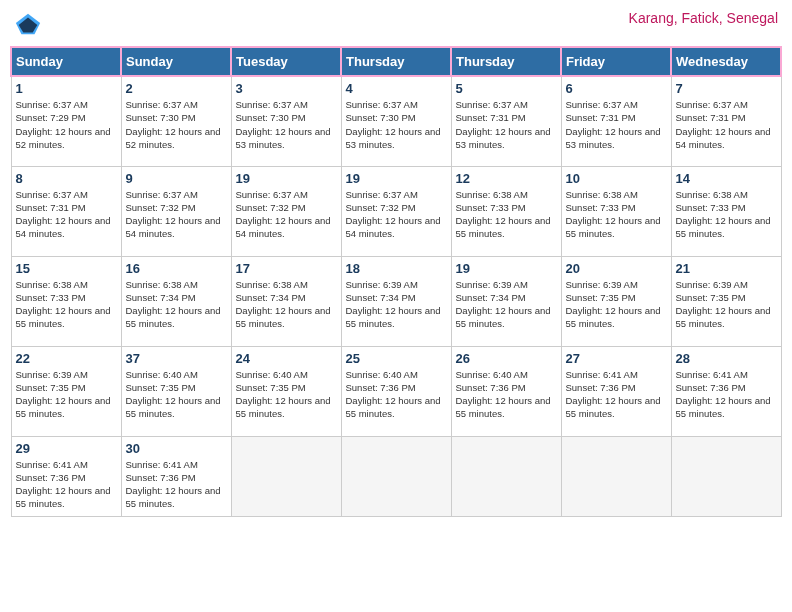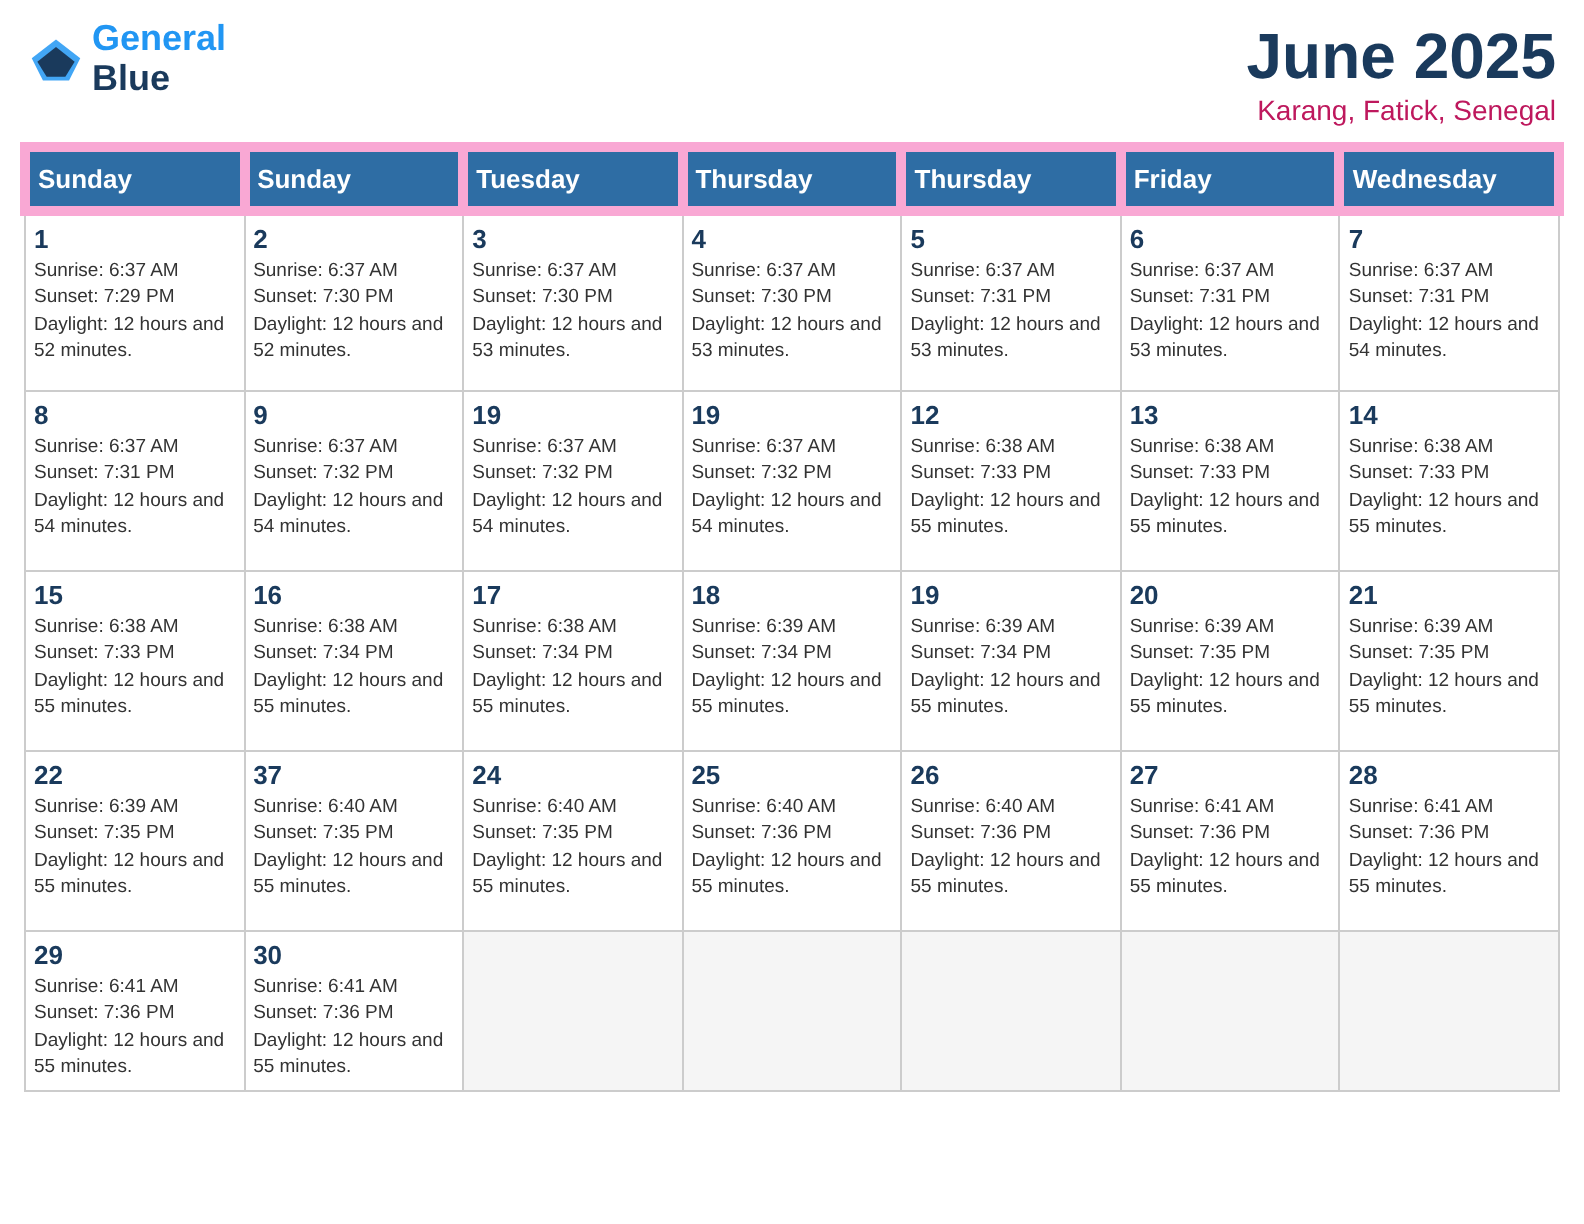--- a/index.html
+++ b/index.html
@@ -52,21 +52,21 @@
       border-collapse: collapse;
       font-size: 10px;
     }
     thead th {
       background-color: #2e6da4;
       color: #fff;
       padding: 6px 4px;
       text-align: left;
       font-size: 13px;
       font-weight: bold;
-      border: 5px solid #f9a8d4;
+      border: 2px solid #f9a8d4;
     }
     tbody td {
       border: 1px solid #ccc;
       vertical-align: top;
       padding: 4px;
       width: 14.28%;
       min-height: 80px;
       height: 90px;
     }
     .day-num {
@@ -91,28 +91,22 @@
   </style>
 </head>
 <body>
 
 <div class="header-area">
   <div class="logo">
     <svg class="logo-icon" viewBox="0 0 30 30">
       <polygon points="15,4 28,14 22,26 8,26 2,14" fill="#2196f3" opacity="0.85"></polygon>
       <polygon points="15,8 25,16 20,24 10,24 5,16" fill="#1a3a5c"></polygon>
     </svg>
-    <div>
-      <div class="logo-text">
-        <span>General</span><br><span style="color:#1a3a5c">Blue</span>
-      </div>
-    </div>
   </div>
   <div class="title-area">
-    <div class="month-title">June 2025</div>
     <div class="location">Karang, Fatick, Senegal</div>
   </div>
 </div>
 
 <table>
   <thead>
     <tr>
       <th>Sunday</th>
       <th>Sunday</th>
       <th>Tuesday</th>
@@ -216,21 +210,21 @@
       </td>
         <td>
         <span class="day-num">12</span>
         <div class="day-info">
           Sunrise: 6:38 AM<br>
           Sunset: 7:33 PM<br>
           Daylight: 12 hours and 55 minutes.
         </div>
       </td>
         <td>
-        <span class="day-num">13</span>
+        <span class="day-num">10</span>
         <div class="day-info">
           Sunrise: 6:38 AM<br>
           Sunset: 7:33 PM<br>
           Daylight: 12 hours and 55 minutes.
         </div>
       </td>
         <td>
         <span class="day-num">14</span>
         <div class="day-info">
           Sunrise: 6:38 AM<br>

